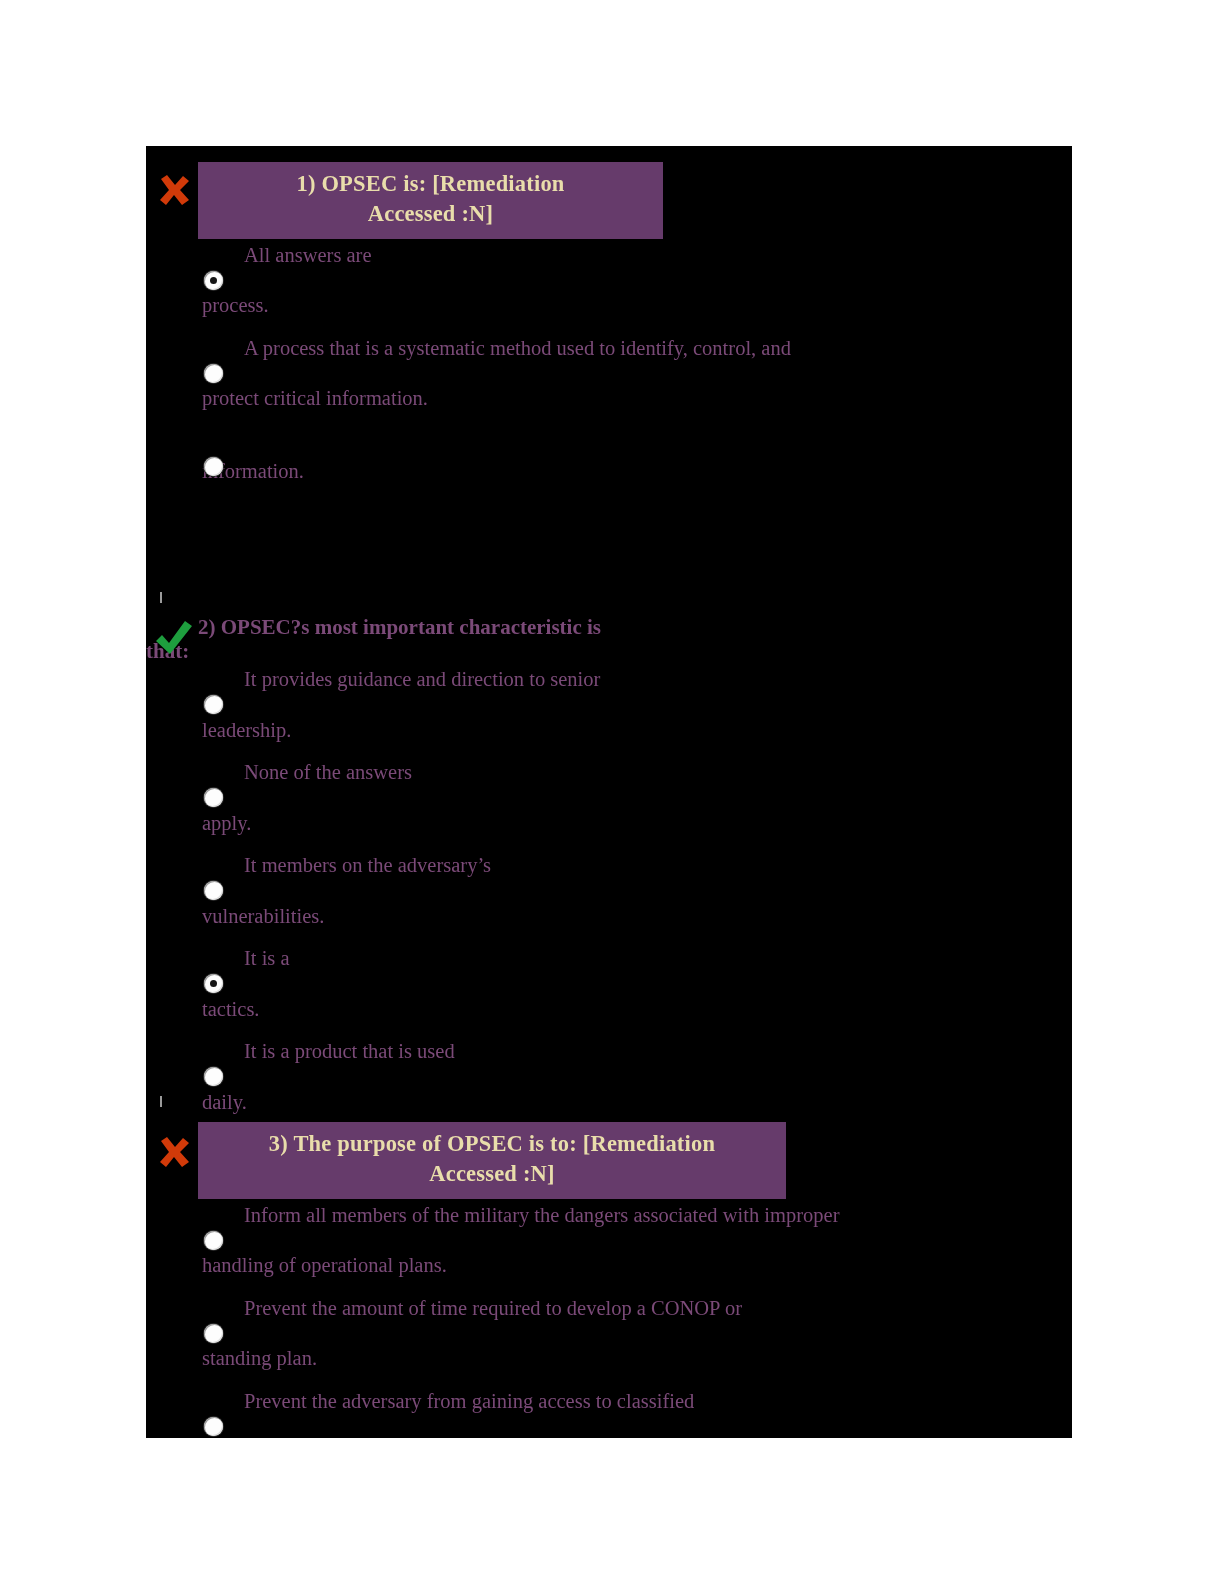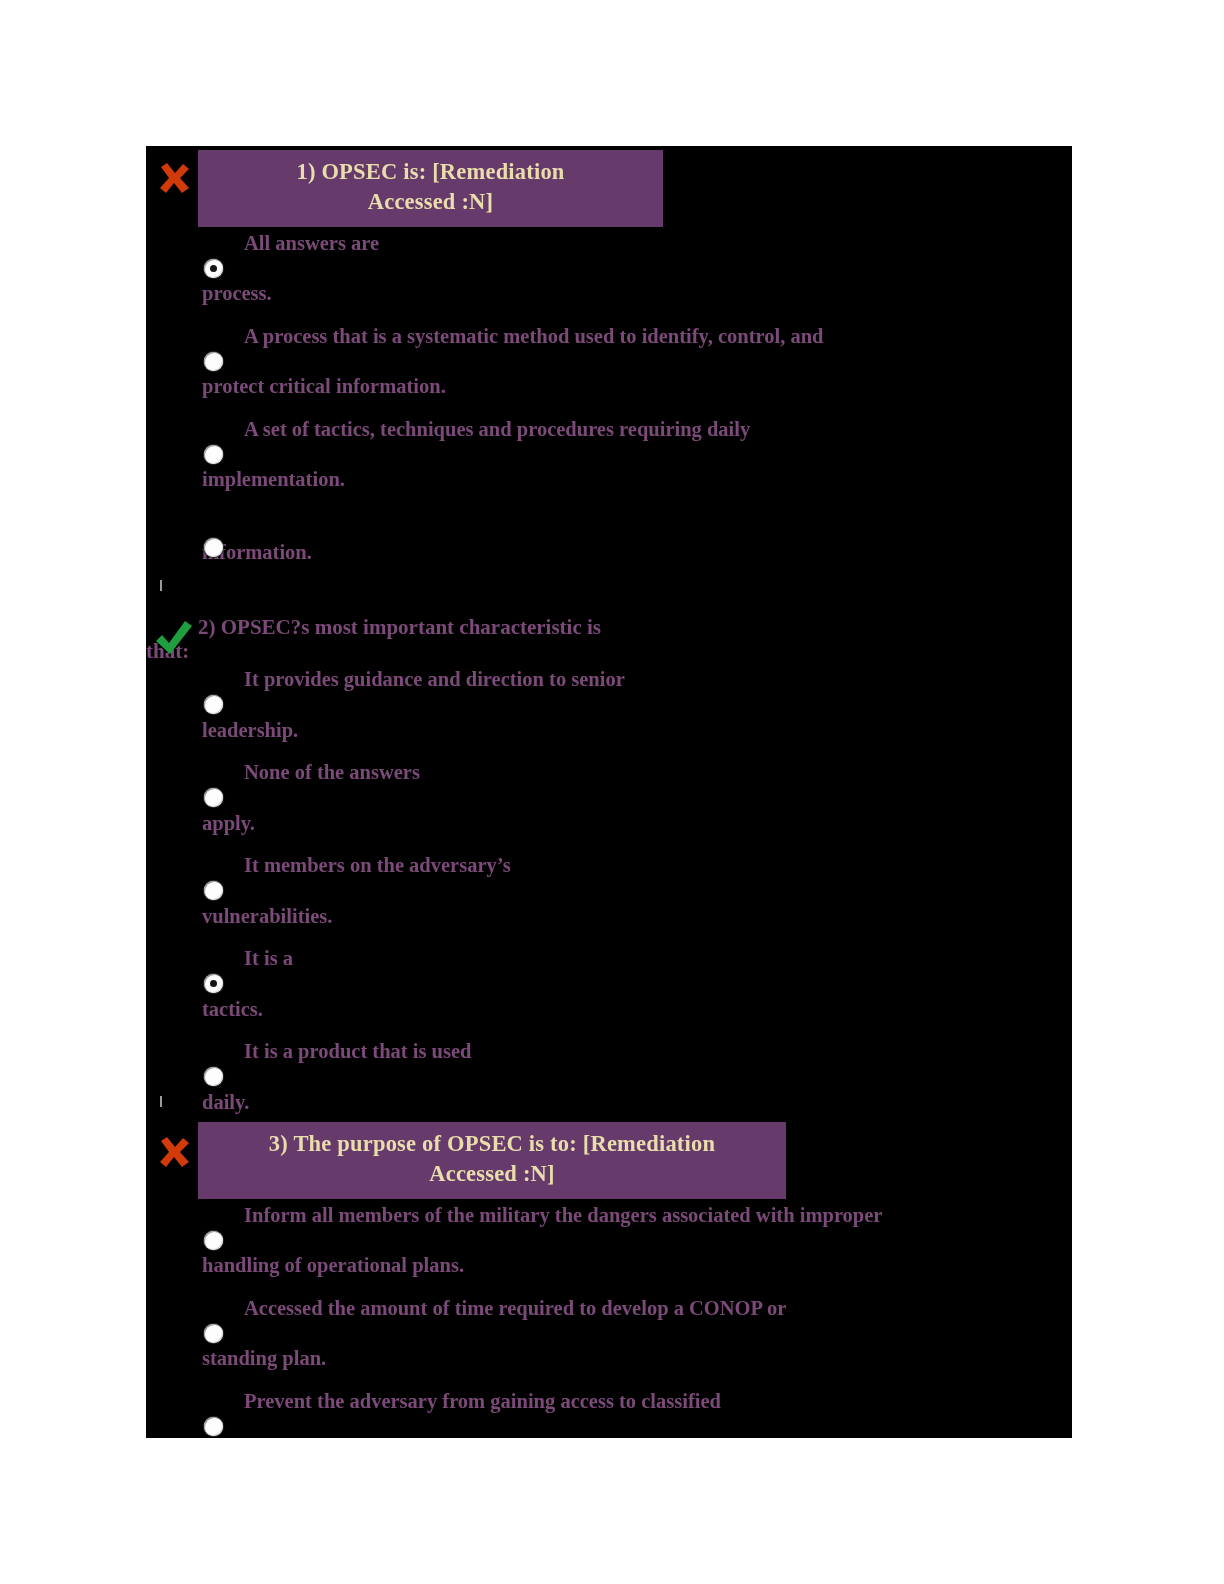--- a/index.html
+++ b/index.html
@@ -70,21 +70,21 @@
     display: block;
   }
 
   
   .options {
     margin-top: 6px;
   }
   .option {
     position: relative;
     color: #7b4a78;
-    font-weight: bold;
+    font-weight: normal;
     font-size: 20.5px;
     line-height: 1.0;
     margin-bottom: 7px;
     min-height: 86px;
   }
   .option .opt-head {
     display: block;
     padding-left: 98px;
     white-space: nowrap;
   }
@@ -122,21 +122,21 @@
   .scan-tick {
     position: absolute;
     left: 14px;
     width: 2px;
     height: 11px;
     background: #cfcfcf;
     opacity: .75;
   }
 
   
-  #q1 { position: absolute; left: 0;  top: 4px;   width: 766px; }
+  #q1 { position: absolute; left: 0;  top: 16px;   width: 766px; }
   #q2 { position: absolute; left: 0;  top: 468px; width: 926px; }
   #q3 { position: absolute; left: 0;  top: 962px; width: 802px; }
 </style>
 </head>
 <body>
 
 <div id="doc-surface">
 
   <div class="question-block" id="q1">
     <span class="mark-icon" style="top:6px;">
@@ -158,25 +158,20 @@
         <span class="radio selected"></span>
         <span class="opt-tail">process.</span>
       </div>
 
       <div class="option">
         <span class="opt-head">A  process that is a systematic  method used  to identify, control, and</span>
         <span class="radio"></span>
         <span class="opt-tail">protect critical information.</span>
       </div>
 
-      <div class="option">
-        <span class="opt-head">A set  of tactics,  techniques  and procedures requiring daily</span>
-        <span class="radio"></span>
-        <span class="opt-tail">implementation.</span>
-      </div>
 
       <div class="option">
         <span class="radio"></span>
         <span class="opt-tail">information.</span>
       </div>
 
     </div>
     <span class="scan-tick" style="top:430px;"></span>
   </div>
 
@@ -246,21 +241,21 @@
 
     <div class="options">
 
       <div class="option">
         <span class="opt-head">Inform all members of the military the  dangers associated  with improper</span>
         <span class="radio"></span>
         <span class="opt-tail">handling of operational plans.</span>
       </div>
 
       <div class="option">
-        <span class="opt-head">Accessed  the amount of time required to  develop  a CONOP or</span>
+        <span class="opt-head">Prevent  the amount of time required to  develop  a CONOP or</span>
         <span class="radio"></span>
         <span class="opt-tail">standing plan.</span>
       </div>
 
       <div class="option">
         <span class="opt-head">Prevent the  adversary from gaining access  to  classified</span>
         <span class="radio"></span>
         <span class="opt-tail">information.</span>
       </div>
 

